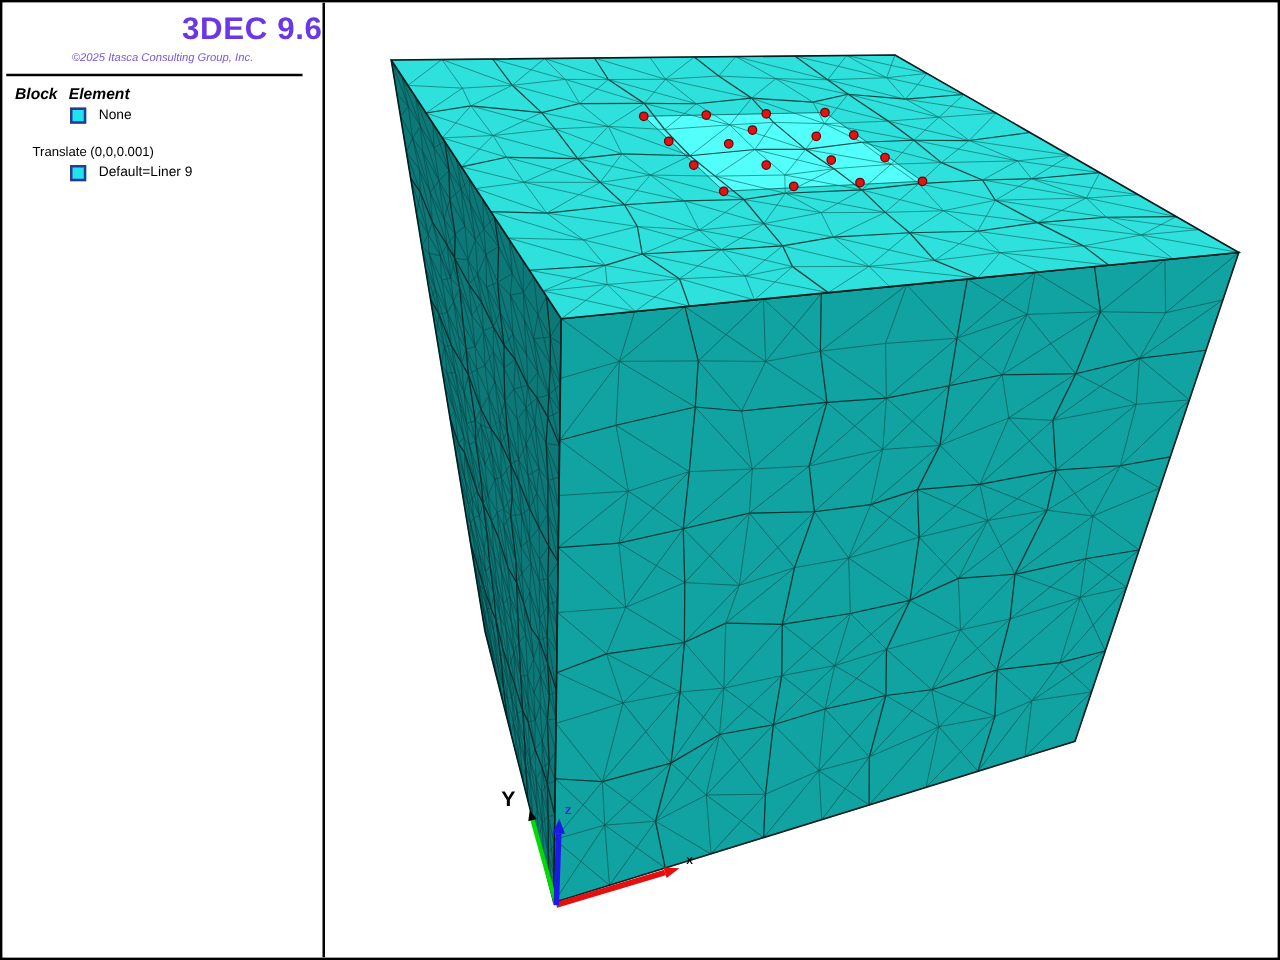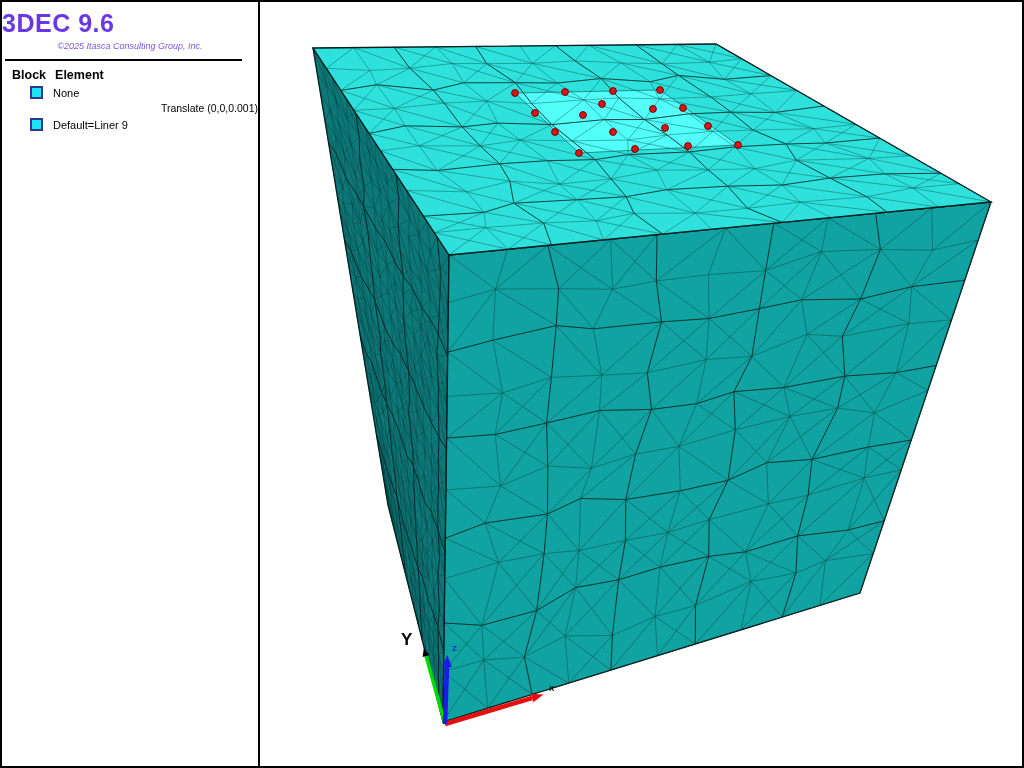--- a/index.html
+++ b/index.html
@@ -6,28 +6,28 @@
   *{box-sizing:border-box;}
   .app{
     position:relative;width:1024px;height:768px;margin:0;
     background:#fff;border:2px solid #000;overflow:hidden;
     font-family:"Liberation Sans",sans-serif;
   }
   .legend{
     position:absolute;left:0;top:0;width:258px;height:764px;
     background:#fff;border-right:2px solid #000;
   }
-  .app-title{margin-top:7px;text-align:left;font-size:25px;font-weight:bold;letter-spacing:0.5px;}
+  .app-title{margin-top:7px;text-align:right;font-size:25px;font-weight:bold;letter-spacing:0.5px;}
   .copyright{margin-top:3px;text-align:center;font-size:9px;font-style:italic;}
   .divider{border:none;border-top:2px solid #000;margin:8px 16px 7px 3px;}
-  .heading{display:flex;gap:9px;padding-left:10px;margin-top:5px;font-size:12.5px;font-weight:bold;color:#000;}
-  .swatch-row{display:flex;align-items:center;gap:10px;padding-left:28px;margin-top:4px;margin-bottom:2px;}
+  .heading{display:flex;gap:9px;padding-left:10px;margin-top:5px;font-size:12.5px;font-weight:bold;color:#000;font-style:italic;}
+  .swatch-row{display:flex;gap:10px;padding-left:54px;margin-top:4px;margin-bottom:2px;}
   .swatch{width:13px;height:13px;border:2px solid #2B3990;background:#1FE3F0;flex:0 0 auto;}
   .swatch-label{font-size:11px;color:#000;}
-  .subtitle{padding-left:24px;margin-top:3px;font-size:10.5px;color:#000;text-align:right;}
+  .subtitle{padding-left:24px;margin-top:17px;font-size:10.5px;color:#000;}
   .viewport{
     position:absolute;left:258px;top:0;width:762px;height:764px;background:#fff;
   }
   .viewport svg{display:block;width:762px;height:764px;}
 </style>
 </head>
 <body>
 
 <div class="app">
 

